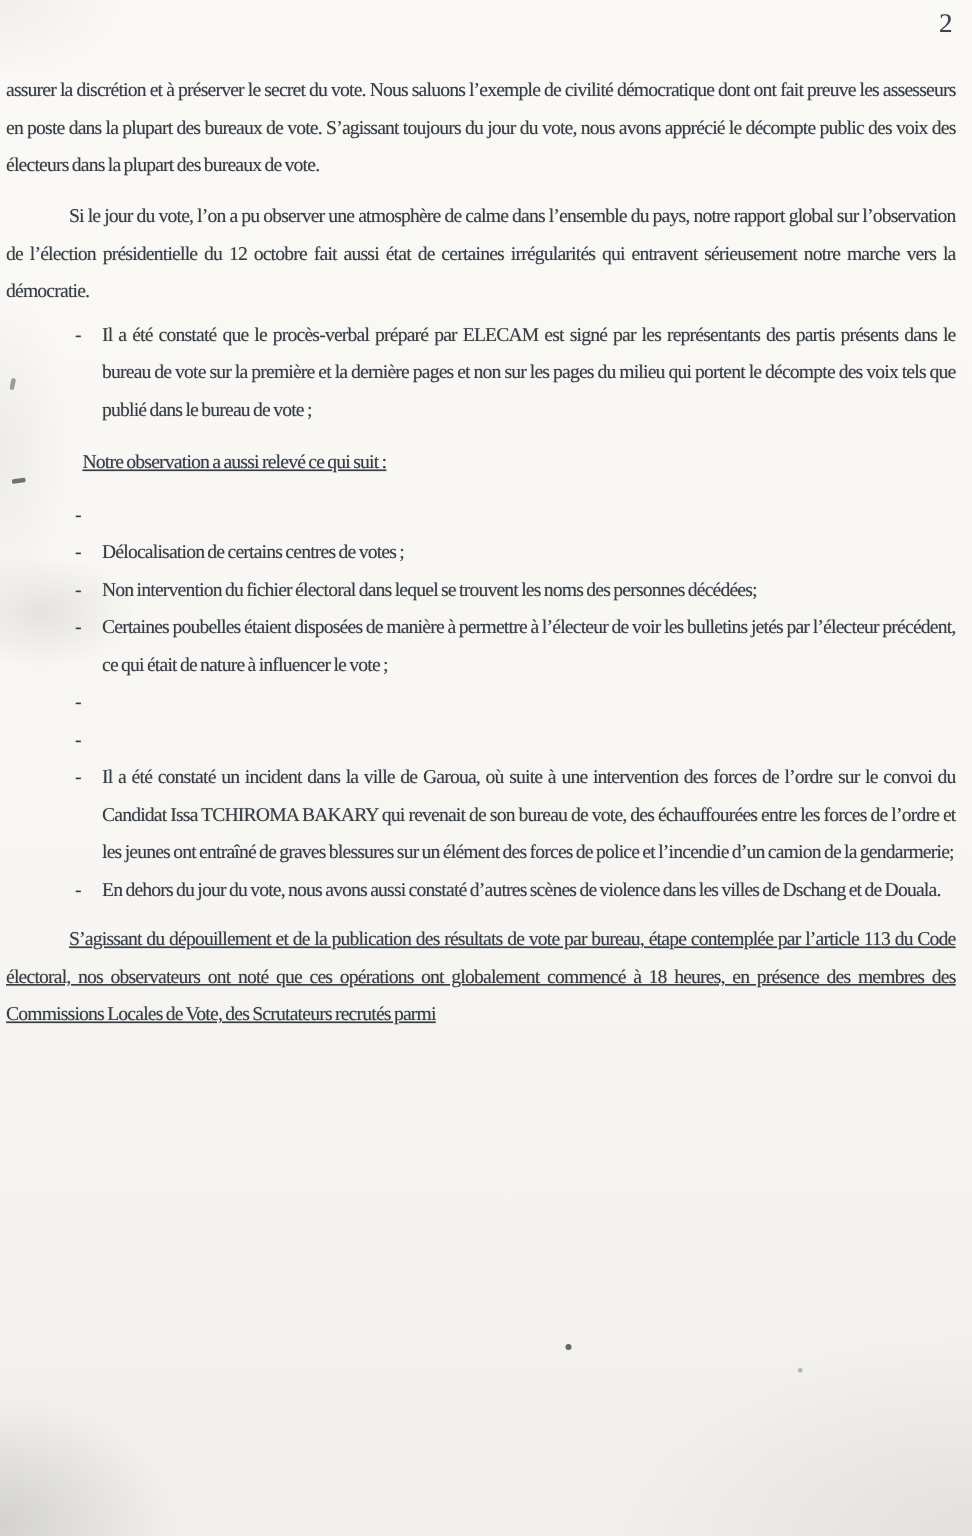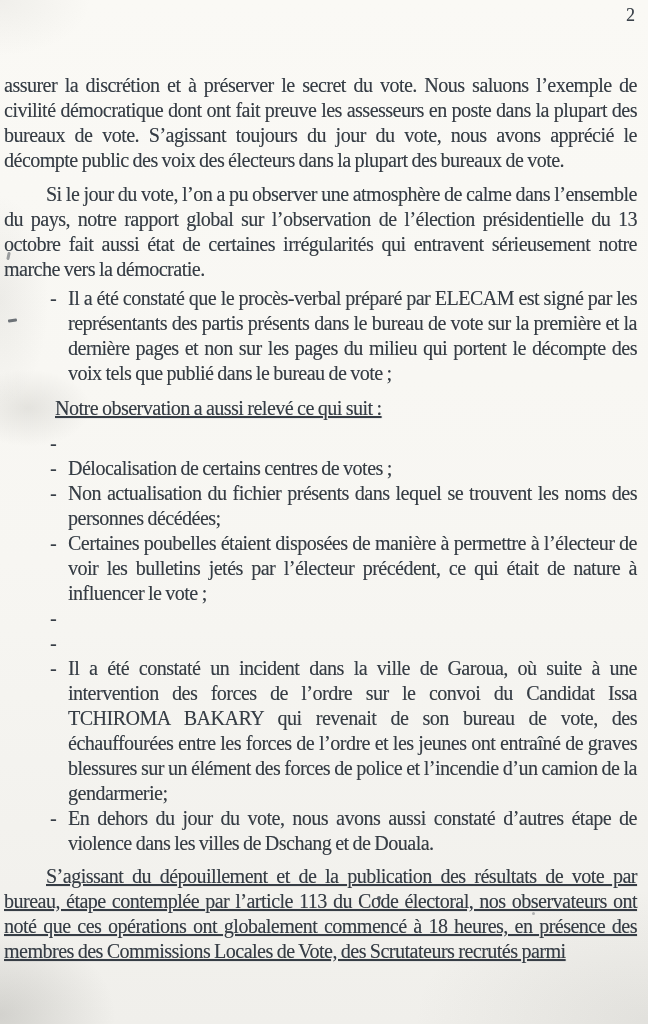--- a/index.html
+++ b/index.html
@@ -29,28 +29,27 @@
     right: 13px;
     font-size: 18px;
     color: #3c434b;
     text-shadow: 0.2px 0.2px 0.5px rgba(54,61,69,0.4);
   }
   .body-text {
     position: absolute;
     left: 4px;
     right: 11px;
     top: 47px;
-    font-size: 20px;
+    font-size: 13px;
     line-height: 25px;
     letter-spacing: -0.5px;
     word-spacing: -0.6px;
     text-align: justify;
     hyphens: none;
     text-shadow: 0.2px 0.2px 0.6px rgba(54,61,69,0.42);
-    margin-top: 26px;
   }
   p { margin: 0; }
   .p-continuation { margin-bottom: 9px; }
   .p-indent { text-indent: 42px; }
   .p-atmosphere { margin-bottom: 4px; }
   .bullet {
     display: flex;
     align-items: flex-start;
   }
   .bullet .marker {
@@ -94,58 +93,58 @@
 <body>
 
 <div class="page">
 
   <div class="page-number">2</div>
 
   <div class="body-text">
 
     <p class="p-continuation">assurer la discrétion  et à préserver le secret du vote. Nous saluons l’exemple de civilité démocratique dont ont fait preuve les assesseurs en poste dans la plupart des bureaux de vote. S’agissant toujours du jour du vote, nous avons apprécié le décompte public des voix des électeurs dans la plupart des bureaux de vote.</p>
 
-    <p class="p-indent p-atmosphere">Si le jour du vote, l’on a pu observer une atmosphère de calme dans l’ensemble du pays, notre rapport global sur l’observation de l’élection présidentielle du 13 octobre fait aussi état de certaines irrégularités qui entravent sérieusement notre marche vers la démocratie.</p>
+    <p class="p-indent p-atmosphere">Si le jour du vote, l’on a pu observer une atmosphère de calme dans l’ensemble du pays, notre rapport global sur l’observation de l’élection présidentielle du 12 octobre fait aussi état de certaines irrégularités qui entravent sérieusement notre marche vers la démocratie.</p>
 
     <div class="bullet bullet-elecam">
       <span class="marker">-</span>
       <span class="btext">Il a été constaté que le procès-verbal préparé par ELECAM est signé par les représentants des partis présents dans le bureau de vote sur la première et la dernière pages et non sur les pages du milieu qui portent le décompte des voix tels que publié dans le bureau de vote&nbsp;;</span>
     </div>
 
     <p class="intro-line">Notre observation a aussi relevé ce qui suit&nbsp;:</p>
 
     <div>
       <div class="bullet">
         <span class="marker">-</span>
       </div>
       <div class="bullet">
         <span class="marker">-</span>
         <span class="btext">Délocalisation de certains centres de votes&nbsp;;</span>
       </div>
       <div class="bullet">
         <span class="marker">-</span>
-        <span class="btext">Non actualisation du fichier présents dans lequel se trouvent les noms des personnes décédées;</span>
+        <span class="btext">Non intervention du fichier électoral dans lequel se trouvent les noms des personnes décédées;</span>
       </div>
       <div class="bullet">
         <span class="marker">-</span>
         <span class="btext">Certaines poubelles étaient disposées de manière à permettre à l’électeur de voir les bulletins jetés par l’électeur précédent, ce qui était de nature à influencer le vote&nbsp;;</span>
       </div>
       <div class="bullet">
         <span class="marker">-</span>
       </div>
       <div class="bullet">
         <span class="marker">-</span>
       </div>
       <div class="bullet">
         <span class="marker">-</span>
         <span class="btext">Il a été constaté un incident dans la ville de Garoua, où suite à une intervention des forces de l’ordre sur le convoi du Candidat Issa TCHIROMA BAKARY qui revenait de son bureau de vote, des échauffourées entre les forces de l’ordre et les jeunes ont entraîné de graves blessures sur un élément des forces de police et l’incendie d’un camion de la gendarmerie;</span>
       </div>
       <div class="bullet">
         <span class="marker">-</span>
-        <span class="btext">En dehors du jour du vote, nous avons aussi constaté d’autres étape de violence dans les villes de Dschang et de Douala.</span>
+        <span class="btext">En dehors du jour du vote, nous avons aussi constaté d’autres scènes de violence dans les villes de Dschang et de Douala.</span>
       </div>
     </div>
 
     <p class="p-indent p-closing">S’agissant du dépouillement et de la publication des résultats de vote par bureau, étape contemplée par l’article 113 du Code électoral, nos observateurs ont noté que ces opérations ont globalement commencé à 18 heures, en présence des membres des Commissions Locales de Vote, des Scrutateurs recrutés parmi</p>
 
   </div>
 
   <div class="artifact artifact-tick"></div>
   <div class="artifact artifact-dash"></div>
   <div class="artifact artifact-dot-1"></div>

